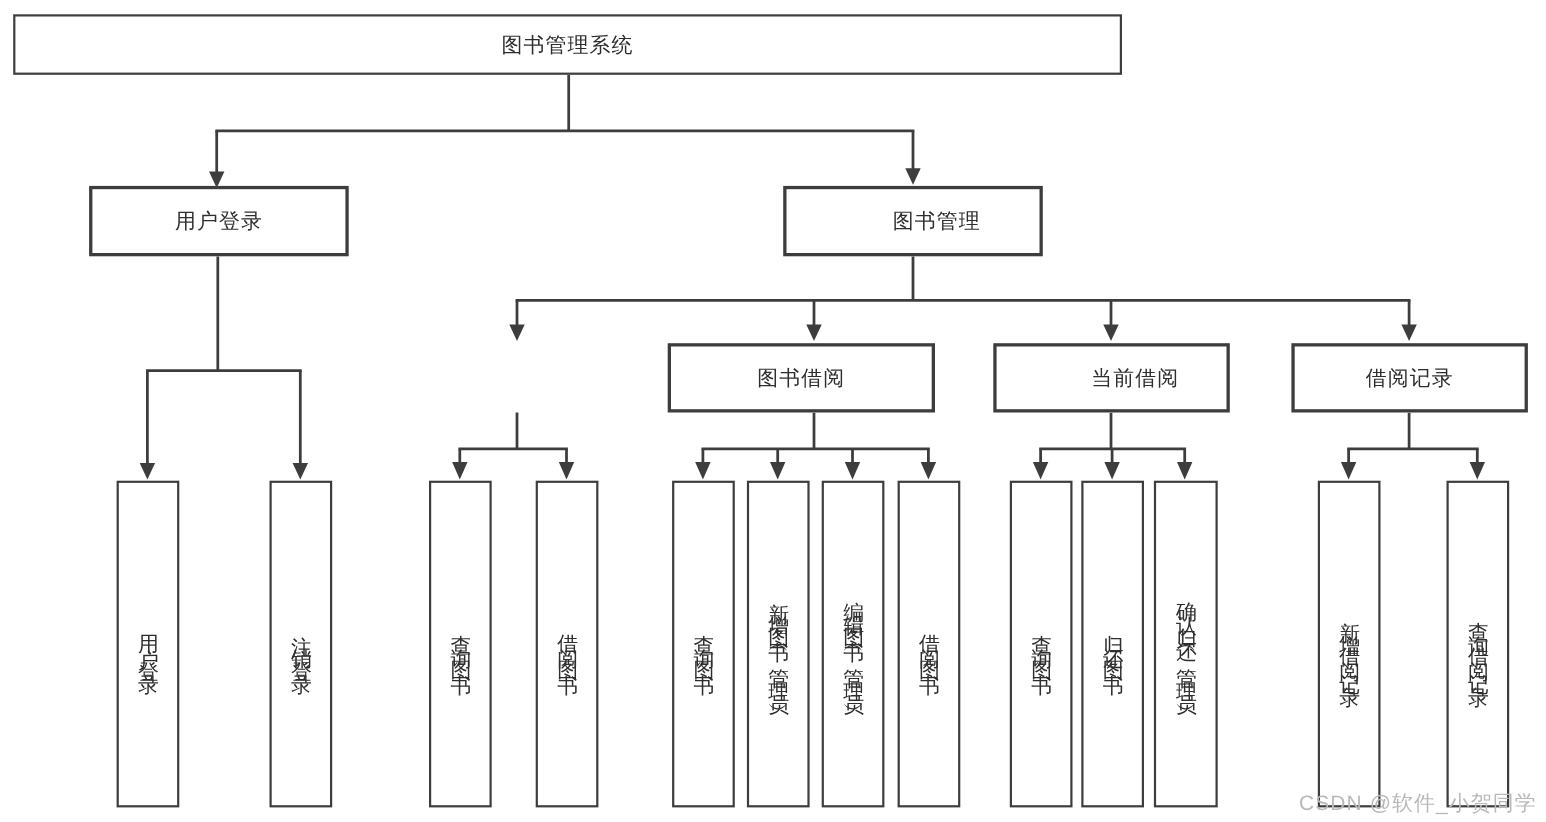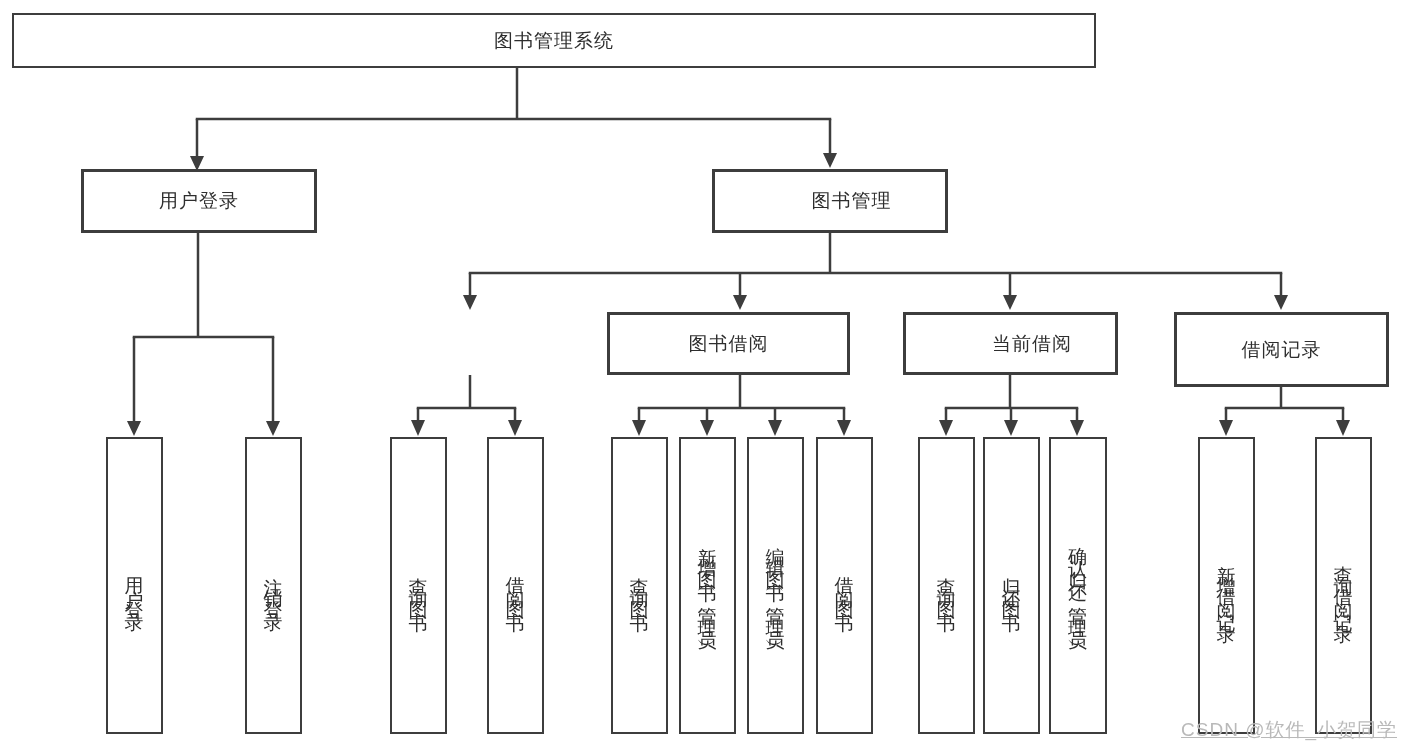--- a/index.html
+++ b/index.html
@@ -51,21 +51,20 @@
     line-height:1;
     display:block;
   }
   .watermark{
     position:absolute;
     right:8px;
     bottom:4px;
     font-size:19px;
     color:var(--wm);
     letter-spacing:1px;
-    text-decoration:underline;
   }
 </style>
 </head>
 <body>
 
 <div id="canvas">
 
   <svg id="connectors" width="1405" height="747" viewBox="0 0 1405 747" stroke="currentColor" stroke-width="2.5" fill="currentColor">
 
     <g>
@@ -135,28 +134,28 @@
     <g>
       <line x1="1281" y1="375" x2="1281" y2="408"></line>
       <line x1="1224.75" y1="408" x2="1344.25" y2="408"></line>
       <line x1="1226" y1="408" x2="1226" y2="422"></line>
       <polygon points="1219,420 1233,420 1226,436" stroke="none"></polygon>
       <line x1="1343" y1="408" x2="1343" y2="422"></line>
       <polygon points="1336,420 1350,420 1343,436" stroke="none"></polygon>
     </g>
   </svg>
 
-  <div class="box" style="left:12px;top:13px;width:1084px;height:55px;font-family:Liberation Serif, serif;">图书管理系统</div>
+  <div class="box" style="left:12px;top:13px;width:1008px;height:55px;font-family:Liberation Serif, serif;">图书管理系统</div>
 
   <div class="box mid" style="left:81px;top:169px;width:236px;height:64px;">用户登录</div>
   <div class="box mid" style="left:712px;top:169px;width:236px;height:64px;padding-left:43px;">图书管理</div>
 
   <div class="box mid" style="left:607px;top:312px;width:243px;height:63px;">图书借阅</div>
   <div class="box mid" style="left:903px;top:312px;width:215px;height:63px;padding-left:43px;">当前借阅</div>
-  <div class="box mid" style="left:1174px;top:312px;width:215px;height:75px;">借阅记录</div>
+  <div class="box mid" style="left:1174px;top:312px;width:215px;height:63px;">借阅记录</div>
 
   <div class="leaf" style="left:106px;top:437px;width:57px;height:297px;">
     <span>用户登录</span>
   </div>
   <div class="leaf" style="left:245px;top:437px;width:57px;height:297px;">
     <span>注销登录</span>
   </div>
 
   <div class="leaf" style="left:390px;top:437px;width:57px;height:297px;">
     <span>查询图书</span>

